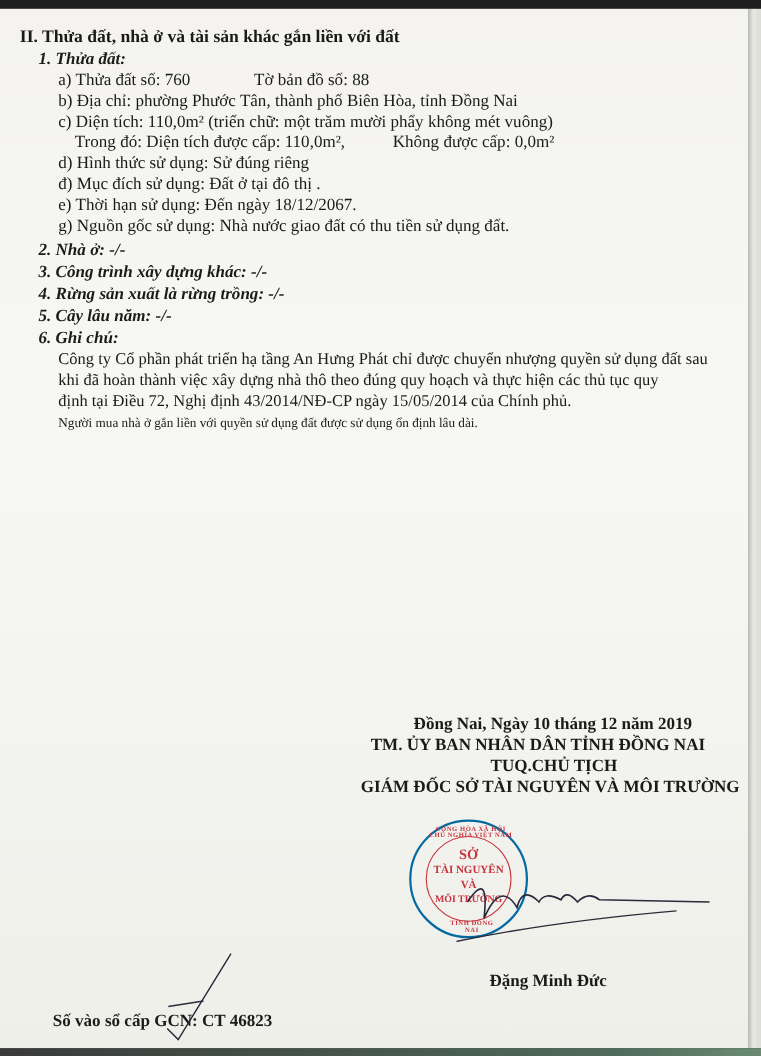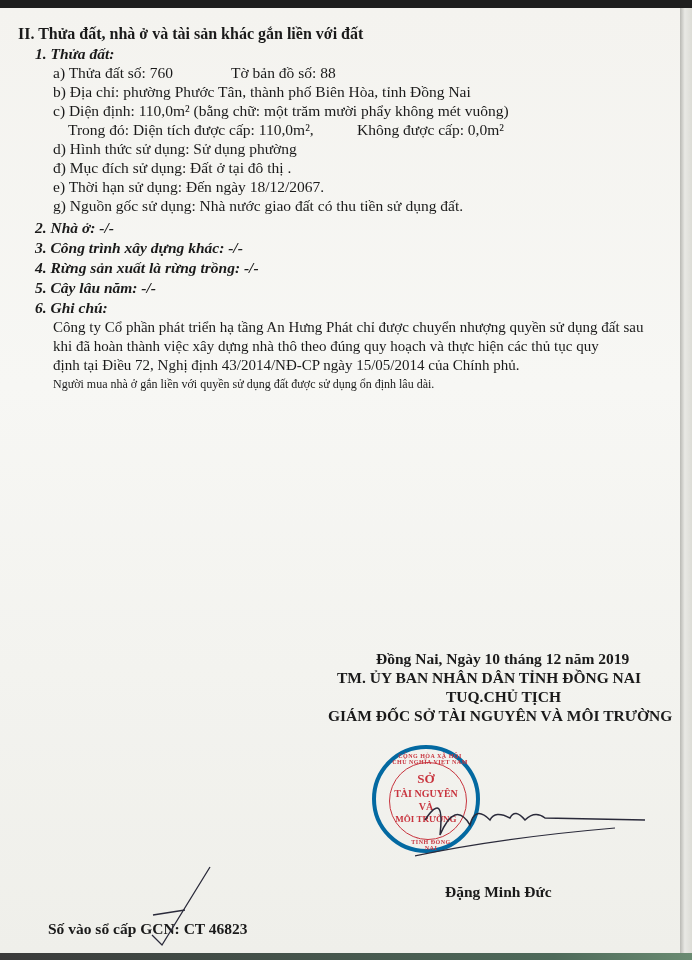--- a/index.html
+++ b/index.html
@@ -20,21 +20,21 @@
     }
     .bottom-edge {
       position: absolute; left: 0; top: 953px; width: 692px; height: 7px;
       background: linear-gradient(90deg, #3a3a3a, #4e6a5a 80%, #6a8b72);
     }
     .t { position: absolute; white-space: nowrap; font-size: 15.5px; line-height: 18px; }
     .b { font-weight: bold; }
     .bi { font-weight: bold; font-style: italic; }
     .stamp {
       position: absolute; left: 372px; top: 745px; width: 108px; height: 108px;
-      border: 4px solid #0369a1; border-radius: 50%; box-sizing: border-box;
+      border: 2px solid #0369a1; border-radius: 50%; box-sizing: border-box;
       color: #c8343e; text-align: center;
     }
     .stamp-inner {
       position: absolute; left: 13px; top: 13px; width: 76px; height: 76px;
       border: 1.5px solid #c8343e; border-radius: 50%;
     }
     .stamp-line { position: absolute; left: 0; width: 100%; font-weight: bold; font-size: 10px; }
     .stamp-ring { position: absolute; font-size: 6px; font-weight: bold; letter-spacing: 0.5px; }
   </style>
 </head>
@@ -44,24 +44,24 @@
 <div class="paper"></div>
 <div class="right-strip"></div>
 <div class="bottom-edge"></div>
 
 <div class="t b" style="left:18px; top:25px; font-size:16px;">II. Thửa đất, nhà ở và tài sản khác gắn liền với đất</div>
 
 <div class="t bi" style="left:35px; top:45px;">1. Thửa đất:</div>
 <div class="t" style="left:53px; top:64px;">a) Thửa đất số:  760</div>
 <div class="t" style="left:231px; top:64px;">Tờ bản đồ số:   88</div>
 <div class="t" style="left:53px; top:83px;">b) Địa chỉ: phường Phước Tân, thành phố Biên Hòa, tỉnh Đồng Nai</div>
-<div class="t" style="left:53px; top:102px;">c) Diện định: 110,0m² (bằng chữ: một trăm mười phẩy không mét vuông)</div>
+<div class="t" style="left:53px; top:102px;">c) Diện tích: 110,0m² (triển chữ: một trăm mười phẩy không mét vuông)</div>
 <div class="t" style="left:68px; top:121px;">Trong đó: Diện tích được cấp: 110,0m²,</div>
 <div class="t" style="left:357px; top:121px;">Không được cấp: 0,0m²</div>
-<div class="t" style="left:53px; top:140px;">d) Hình thức sử dụng: Sử dụng phường</div>
+<div class="t" style="left:53px; top:140px;">d) Hình thức sử dụng: Sử đúng riêng</div>
 <div class="t" style="left:53px; top:159px;">đ) Mục đích sử dụng: Đất ở tại đô thị .</div>
 <div class="t" style="left:53px; top:178px;">e) Thời hạn sử dụng: Đến ngày 18/12/2067.</div>
 <div class="t" style="left:53px; top:197px;">g) Nguồn gốc sử dụng: Nhà nước giao đất có thu tiền sử dụng đất.</div>
 
 <div class="t bi" style="left:35px; top:219px;">2. Nhà ở: -/-</div>
 <div class="t bi" style="left:35px; top:239px;">3. Công trình xây dựng khác:  -/-</div>
 <div class="t bi" style="left:35px; top:259px;">4. Rừng sản xuất là rừng trồng: -/-</div>
 <div class="t bi" style="left:35px; top:279px;">5. Cây lâu năm: -/-</div>
 
 <div class="t bi" style="left:35px; top:299px;">6. Ghi chú:</div>

